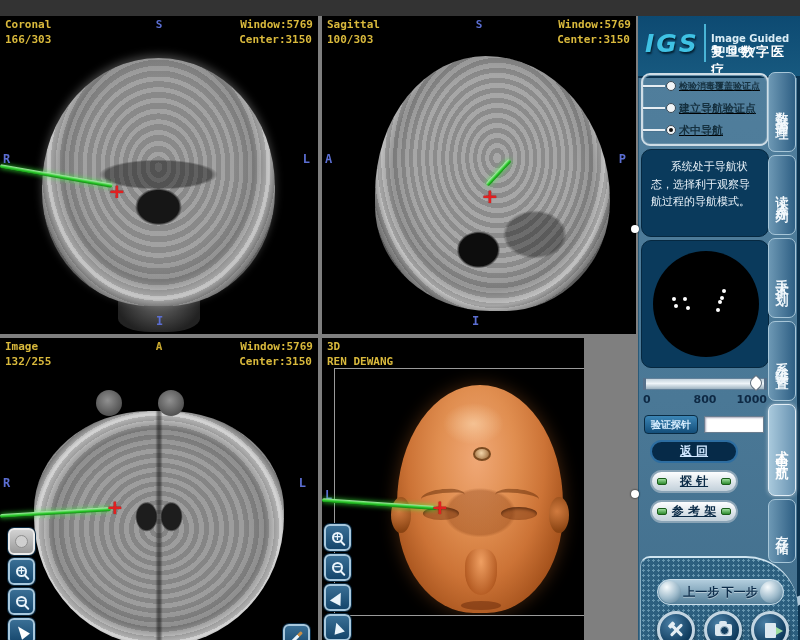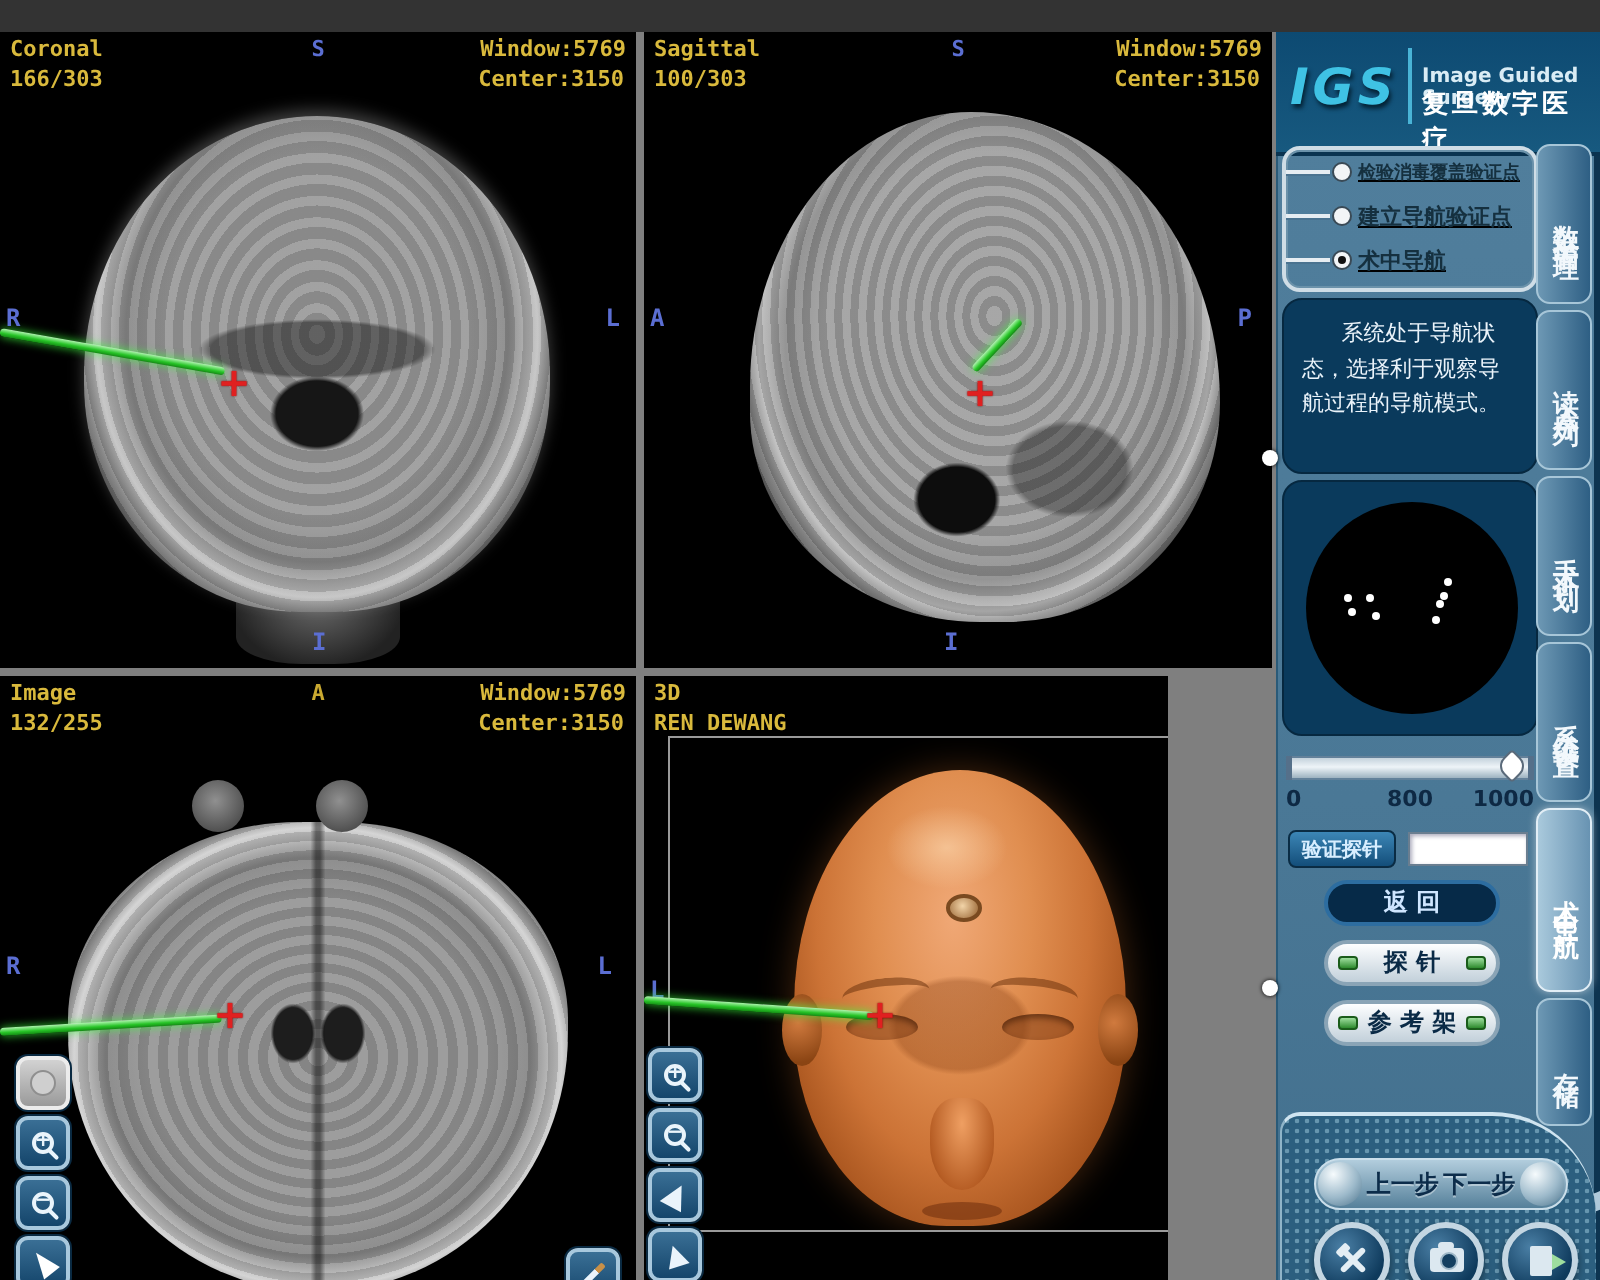--- a/index.html
+++ b/index.html
@@ -191,23 +191,23 @@
     color:#0e2944; font:bold 11px "DejaVu Sans", sans-serif; }
   .slider-labels .s0 { position:absolute; left:0; } .slider-labels .s500 { position:absolute; left:50%; transform:translateX(-50%); }
   .slider-labels .s1000 { position:absolute; right:0; }
 
   .verify-btn { position:absolute; left:6px; top:399px; width:54px; height:19px;
     background:linear-gradient(#3c86b6,#134e7a); border:1px solid #0a2c44; border-radius:4px;
     color:#d8eeff; font:bold 10px "DejaVu Sans", sans-serif; display:flex; align-items:center; justify-content:center; }
   .probe-input { position:absolute; left:66px; top:400px; width:60px; height:17px;
     background:#fff; border:1px solid #6a7e90; box-shadow:inset 1px 1px 2px #aab; font-size:11px; padding:0 3px; }
 
-  .pill { position:absolute; left:24px; width:88px; height:23px; border-radius:13px;
+  .pill { position:absolute; left:12px; width:88px; height:23px; border-radius:13px;
     display:flex; align-items:center; justify-content:center;
-    font:bold 12px "DejaVu Sans", sans-serif; }
+    font:bold 12px "DejaVu Sans", sans-serif;text-decoration:underline; }
   .return-btn { top:424px; background:#062a48; border:2px solid #2d6da0; color:#cfe6ff; }
   .silver-btn { background:linear-gradient(#fdfeff,#c2d0da); border:2px solid #8aa4b6; color:#0a2a46;
     justify-content:space-between; padding:0 5px; }
   .probe-btn { top:454px; } .ref-btn { top:484px; }
   .led { width:10px; height:7px; border-radius:2px; flex:none;
     background:linear-gradient(#9ede9e,#2e8b2e); border:1px solid #1a5c1a; }
   .silver-btn .lbl { flex:1; text-align:center; }
 
   .swoosh { position:absolute; left:18px; top:448px; width:210px; height:150px; border-radius:50%;
     border-bottom:9px solid rgba(205,228,242,.85); transform:rotate(-14deg); pointer-events:none; z-index:3; }

